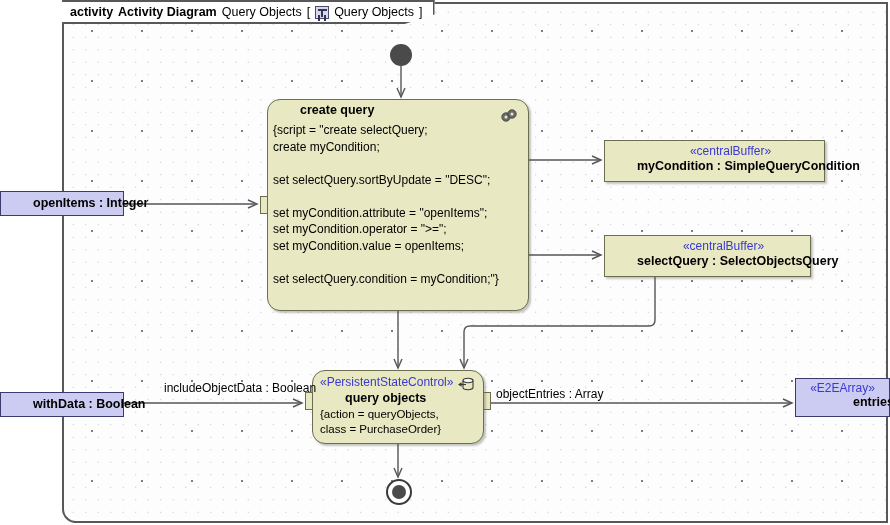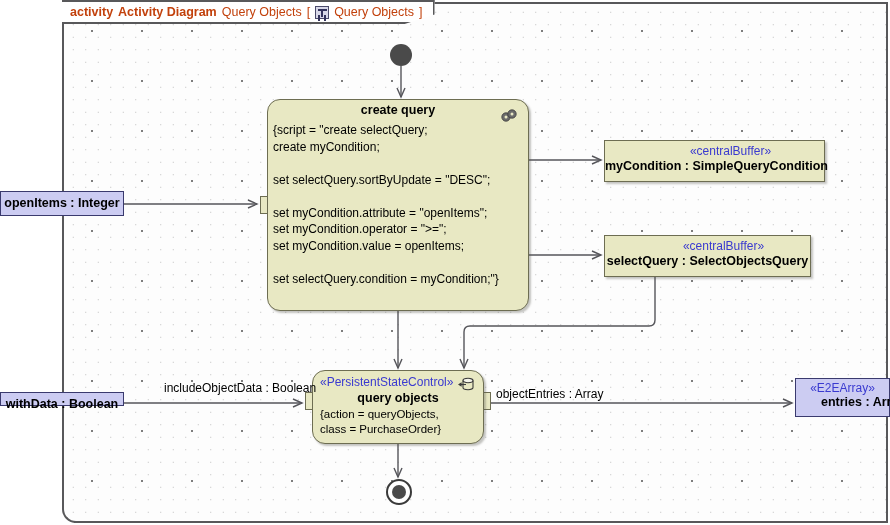--- a/index.html
+++ b/index.html
@@ -47,21 +47,21 @@
     position:absolute;
     left:62px;top:0px;
     height:24px;
     padding:0 10px 0 8px;
     display:flex;align-items:center;gap:5px;
     background:#ffffff;
     border:2px solid #58585a;
     border-left:none;
     box-sizing:border-box;
     font-size:12.5px;
-    color:#c2410c;
+    color:#000000;
     white-space:nowrap;
     
     clip-path:polygon(0 0, 100% 0, 100% 60%, 92% 100%, 0 100%);
   }
   #frame-tab .kw{font-weight:bold;}
   #frame-tab .nm{font-weight:normal;}
   #frame-tab .brk{font-weight:normal;}
   .tab-icon{
     display:inline-block;width:14px;height:13px;position:relative;
     background:#d8d8e8;border:1px solid #4a4a6a;box-sizing:border-box;
@@ -86,23 +86,23 @@
   }
   .stereo{
     color:#3a3ad0;
     font-size:12px;
     text-align:center;
     white-space:nowrap;
   }
   .nodename{
     font-size:12.5px;
     font-weight:bold;
-    text-align:center;
     color:#000;
     white-space:nowrap;
+    padding-left:32px;
   }
   .body-text{
     font-size:12px;
     color:#000;
     white-space:pre;
     line-height:16.5px;
   }
 
   
   #action-script{
@@ -137,21 +137,21 @@
   #buffer-selectquery{left:604px;top:235px;width:207px;height:42px;}
 
   
   .param-node{
     position:absolute;background:#ccccf2;border:1.6px solid #3a3a6e;
     box-sizing:border-box;
   }
   .param-node .nodename{font-size:12.5px;}
   #param-openitems{left:0px;top:191px;width:124px;height:25px;}
   #param-openitems .nodename{line-height:22px;border-radius:8px;}
-  #param-withdata{left:0px;top:392px;width:124px;height:14px;}
+  #param-withdata{left:0px;top:392px;width:124px;height:25px;}
   #param-withdata .nodename{line-height:22px;}
   #param-entries{left:795px;top:378px;width:95px;height:39px;}
   #param-entries .stereo{margin-top:2px;}
   #param-entries .nodename{margin-top:0px;margin-left:25px;}
 
   
   .pin{
     position:absolute;background:#e8e8c3;border:1.5px solid #6d6d52;
     box-sizing:border-box;width:14px;height:18px;
   }

